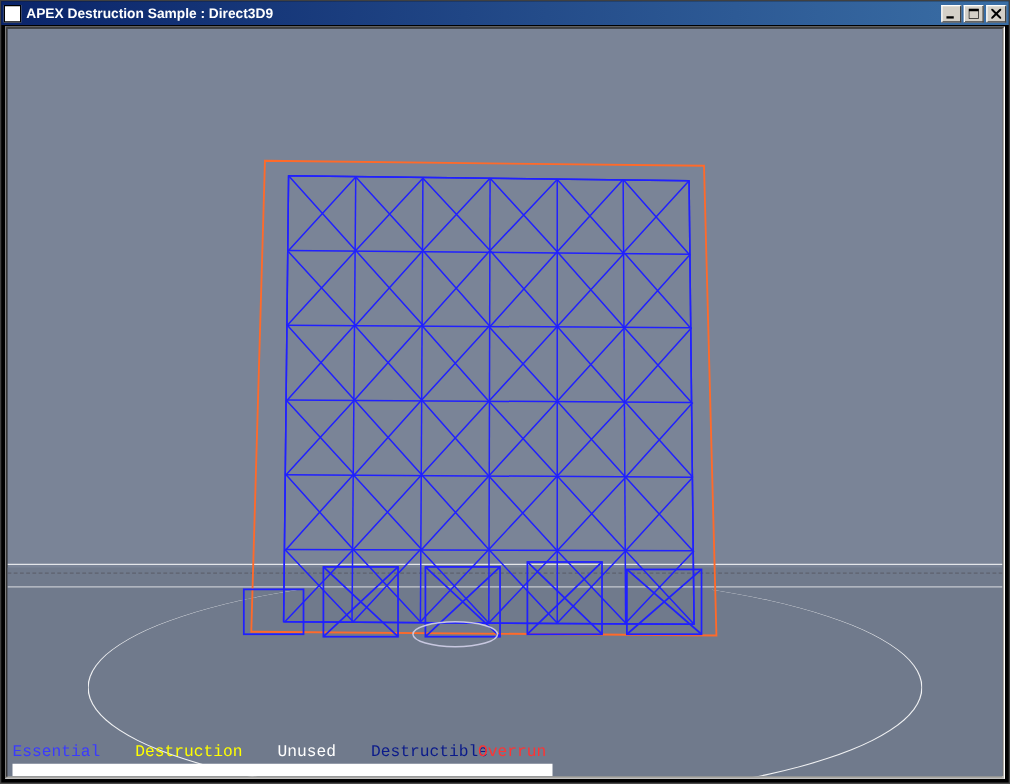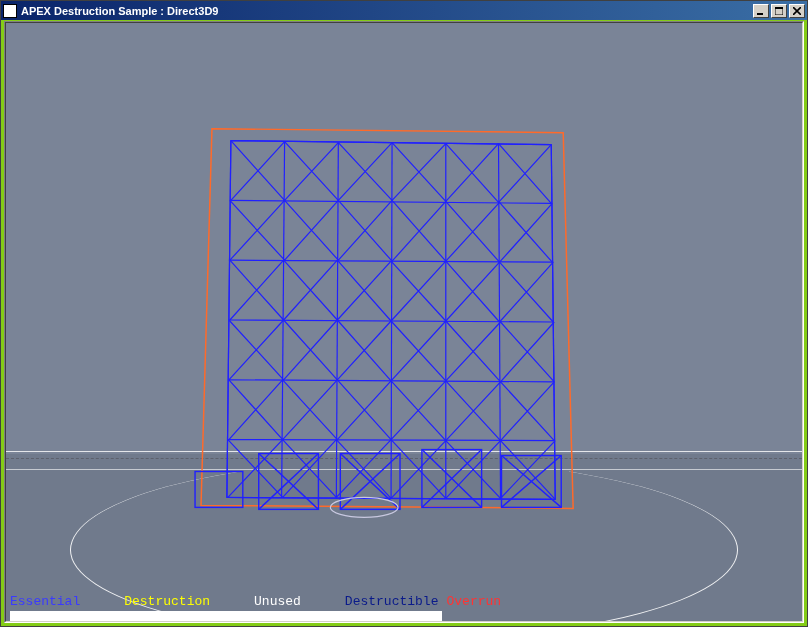--- a/index.html
+++ b/index.html
@@ -11,21 +11,21 @@
     font-size: 11px;
     background: #d4d0c8;
     overflow: hidden;
   }
   .window {
     position: relative;
     width: 808px;
     height: 627px;
     box-sizing: border-box;
     border: 1px solid #404040;
-    background: #84cc16;
+    background: #000000;
   }
   .titlebar {
     position: relative;
     height: 19px;
     background: linear-gradient(to right, #0a246a, #3a6ea5);
     display: flex;
     align-items: center;
     padding: 0 2px;
   }
   .titlebar .app-icon {
@@ -125,21 +125,21 @@
     inset: 0;
     width: 100%;
     height: 100%;
   }
 
   .legend {
     position: absolute;
     left: 4px;
     bottom: 12px;
     display: flex;
-    gap: 44px;
+    gap: 28px;
     font-family: "Courier New", monospace;
     font-size: 13px;
   }
   .legend span { white-space: pre; }
   .c-blue   { color: #3a3aff; }
   .c-yellow { color: #ffff00; }
   .c-white  { color: #ffffff; }
   .c-navy   { color: #0a1a8a; font-family: Liberation Mono, monospace; }
   .c-over   { color: #ff3333; position:relative; margin-left:-36px; }
 

